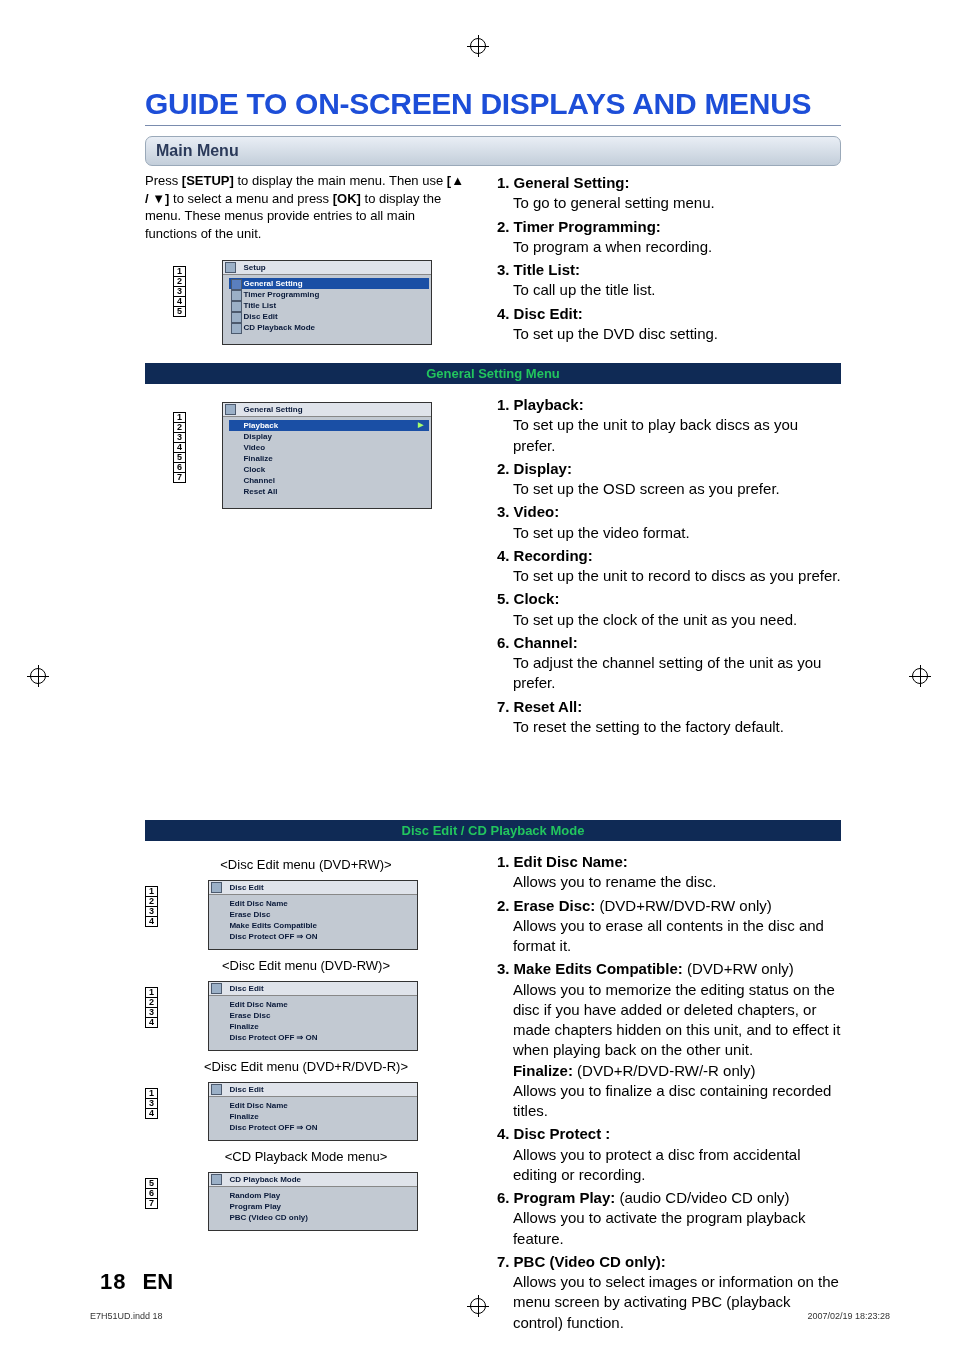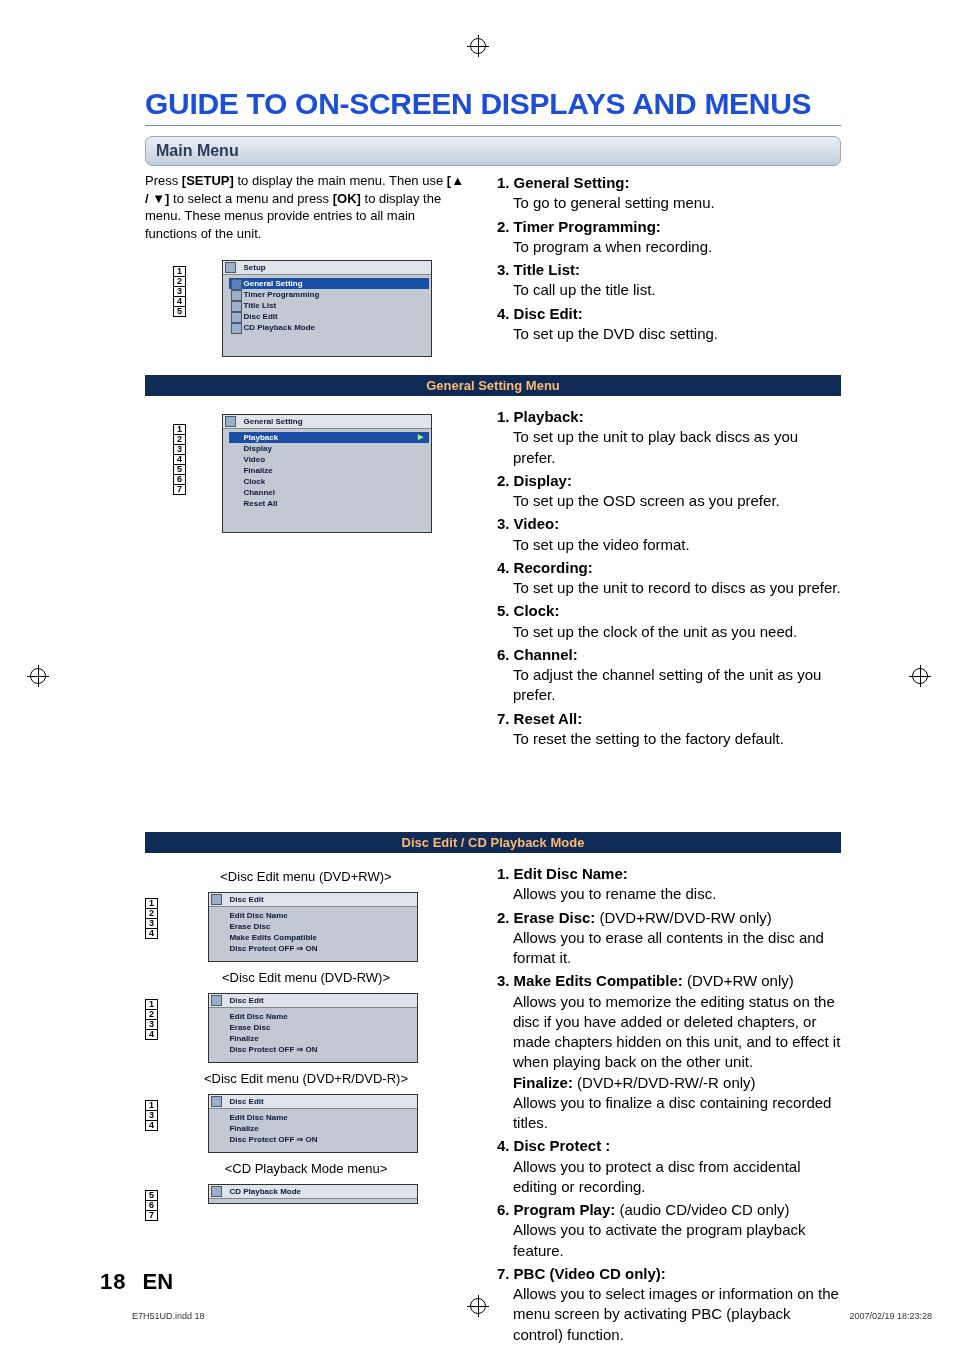--- a/index.html
+++ b/index.html
@@ -50,21 +50,21 @@
     border-radius: 7px;
     background: linear-gradient(#e9eef5, #c3ceda);
     padding: 5px 10px;
     font-weight: bold;
     color: #2b3a5a;
     font-size: 16px;
     margin-bottom: 6px;
   }
   .divider-bar {
     background: #0f2a55;
-    color: #fdba74;
+    color: #22c55e;
     font-weight: bold;
     font-size: 13px;
     text-align: center;
     padding: 3px 0;
     margin: 10px 0;
   }
   .two-col {
     display: flex;
     align-items: flex-start;
     gap: 20px;
@@ -82,21 +82,21 @@
   .menu-box {
     background: #c2c9d2;
     border: 1px solid #333;
     width: 210px;
     box-sizing: border-box;
     margin: 8px auto 2px auto;
     position: relative;
     font-size: 8px;
     color: #0a1a3a;
     font-weight: bold;
-    padding-bottom: 20px;
+    padding-bottom: 8px;
   }
   .menu-title {
     background: #dfe3ea;
     padding: 2px 4px 2px 20px;
     border-bottom: 1px solid #888;
   }
   .menu-items {
     padding: 3px 2px 3px 6px;
   }
   .menu-row { padding: 1px 0 1px 14px; position: relative; }
@@ -143,21 +143,21 @@
     align-items: baseline;
     gap: 16px;
   }
   .footer .pg { font-size: 22px; font-weight: bold; letter-spacing: 1px; }
   .footer .lang { font-size: 22px; font-weight: bold; }
   .footer-meta {
     position: absolute;
     left: 90px; bottom: 30px;
     width: 800px;
     display: flex; justify-content: space-between;
-    font-size: 9px; color: #333; margin-left: 42px;
+    font-size: 9px; color: #333;
   }
   .sm-left { margin-left: 28px; }
 </style>
 </head>
 <body>
 
 <div class="crosshair top"></div>
 <div class="crosshair left"></div>
 <div class="crosshair right"></div>
 <div class="crosshair bottom"></div>
@@ -304,20 +304,25 @@
 
       <div class="mini-caption">&lt;CD Playback Mode menu&gt;</div>
       <div class="menu-wrap">
         <div class="side-nums">
             <div>5</div>
             <div>6</div>
             <div>7</div>
           </div>
         <div class="menu-box" style="padding-bottom:4px;">
           <div class="menu-title"><span class="icon-sq"></span><span>CD Playback Mode</span></div>
+          <div class="menu-items">
+            <div class="menu-row">Random Play</div>
+            <div class="menu-row">Program Play</div>
+            <div class="menu-row">PBC (Video CD only)</div>
+          </div>
         </div>
       </div>
     </div>
 
     <div class="col-right">
       <div class="num-list">
         <div class="item"><span class="lbl"><span>1.</span> <span>Edit Disc Name:</span></span><div class="desc">Allows you to rename the disc.</div></div>
         <div class="item"><span class="lbl"><span>2.</span> <span>Erase Disc:</span></span><span> (DVD+RW/DVD-RW only)</span><div class="desc">Allows you to erase all contents in the disc and format it.</div></div>
         <div class="item"><span class="lbl"><span>3.</span> <span>Make Edits Compatible:</span></span><span> (DVD+RW only)</span><div class="desc">Allows you to memorize the editing status on the disc if you have added or deleted chapters, or made chapters hidden on this unit, and to effect it when playing back on the other unit.</div><div class="desc"><b>Finalize:</b><span> (DVD+R/DVD-RW/-R only)</span></div><div class="desc">Allows you to finalize a disc containing recorded titles.</div></div>
         <div class="item"><span class="lbl"><span>4.</span> <span>Disc Protect :</span></span><div class="desc">Allows you to protect a disc from accidental editing or recording.</div></div>

